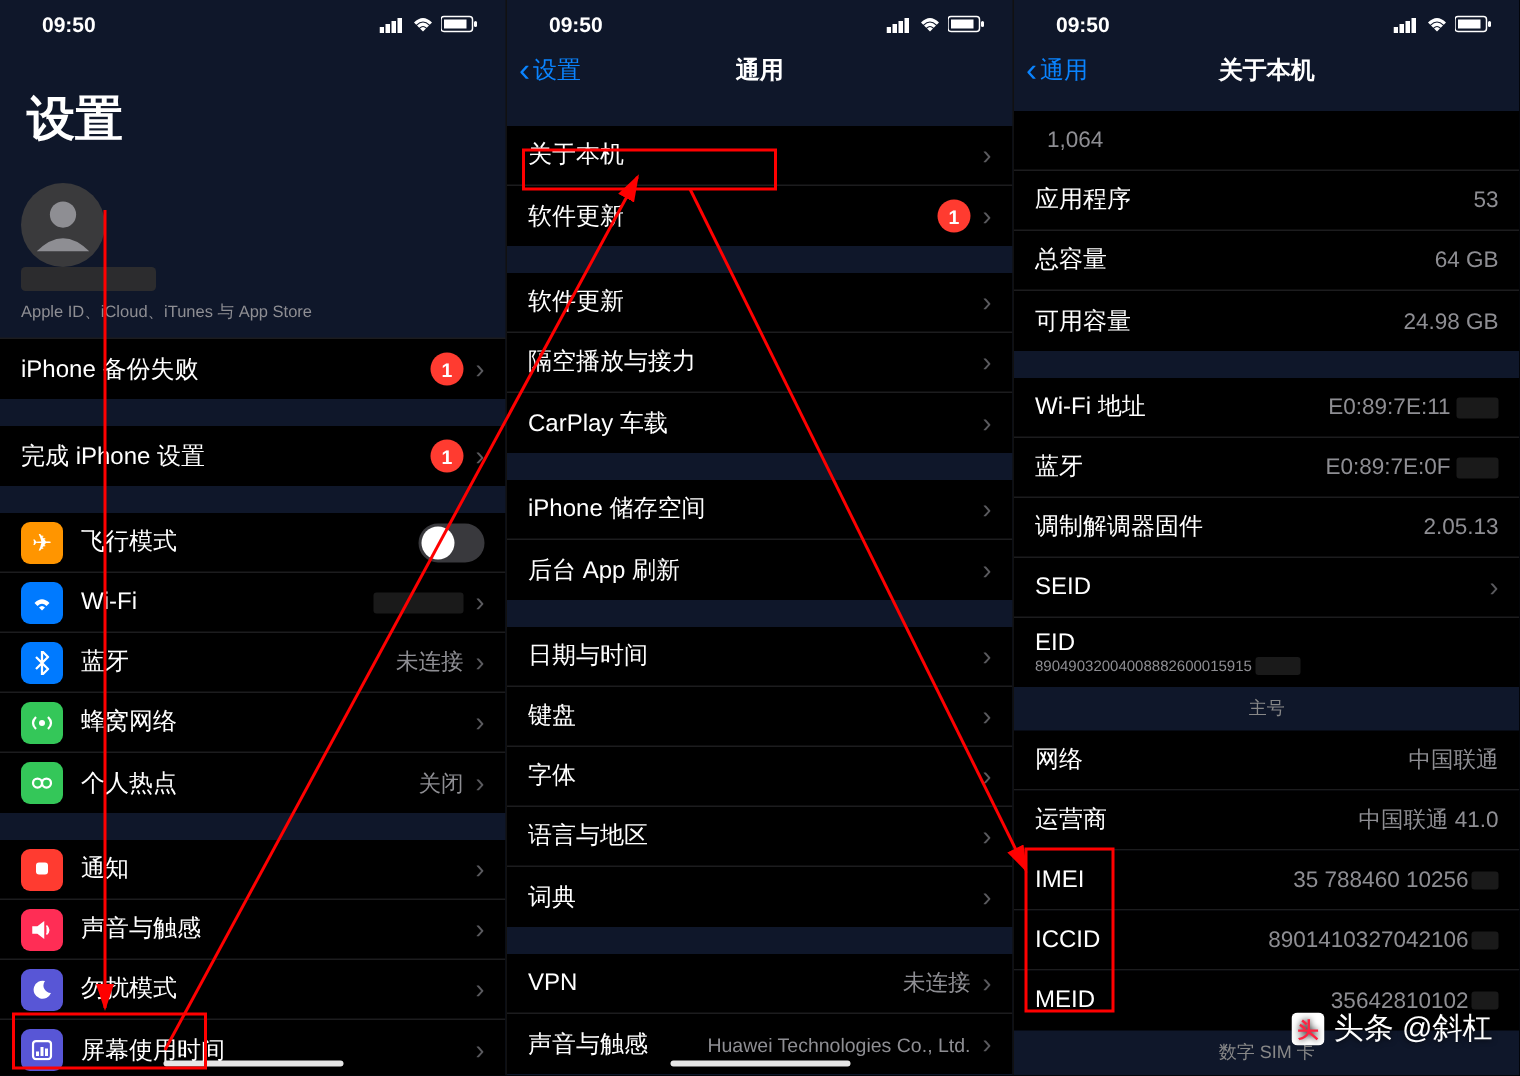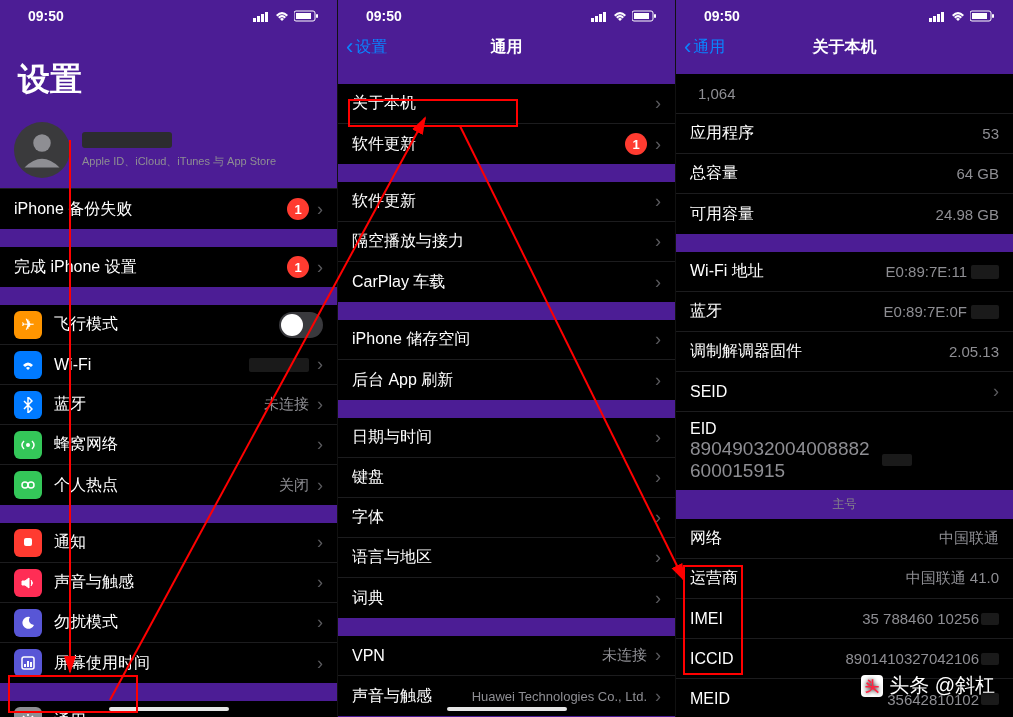--- a/index.html
+++ b/index.html
@@ -10,21 +10,21 @@
     font-family: -apple-system, "Helvetica Neue", Arial, sans-serif;
     color: #fff;
     position: relative;
     overflow: hidden;
   }
   .screens { display: flex; width: 100%; height: 100%; }
   .screen {
     flex: 1;
     height: 100%;
     position: relative;
-    background: #4c1d95;
+    background: #0f172a;
     border-right: 1px solid #111;
     overflow: hidden;
   }
   .screen:last-child { border-right: none; }
 
   .status-bar {
     display: flex;
     justify-content: space-between;
     align-items: center;
     padding: 8px 18px 4px 28px;
@@ -116,23 +116,23 @@
   .row .toggle .knob {
     position: absolute;
     width: 22px; height: 22px;
     background: #fff;
     border-radius: 50%;
     top: 2px; left: 2px;
   }
 
   .profile-row {
     display: flex;
-    align-items: center;
     padding: 6px 14px 10px 14px;
     border-bottom: 1px solid #1c1c1e;
+    flex-direction: column;
   }
   .avatar {
     width: 56px; height: 56px;
     border-radius: 50%;
     background: #3a3a3c;
     display: flex; align-items: center; justify-content: center;
     margin-right: 12px;
     position: relative;
     overflow: hidden;
   }
@@ -538,21 +538,21 @@
       <div class="row">
         <span class="label">调制解调器固件</span>
         <span class="value">2.05.13</span>
       </div>
       <div class="row">
         <span class="label">SEID</span>
         <span class="chevron">›</span>
       </div>
       <div class="row" style="flex-wrap:wrap;padding-top:8px;padding-bottom:8px">
         <span class="label" style="flex:0 0 100%">EID</span>
-        <span class="value wrap" style="text-align:left;margin-left:0;color:#8e8e93;font-size:19px">89049032004008882600015915</span>
+        <span class="value wrap" style="text-align:left;margin-left:0;color:#8e8e93;font-size:10px">89049032004008882600015915</span>
         <span class="masked" style="width:30px;height:12px;margin-left:2px"></span>
       </div>
     </div>
 
     <div class="section-header">主号</div>
     <div>
       <div class="row">
         <span class="label">网络</span>
         <span class="value">中国联通</span>
       </div>

